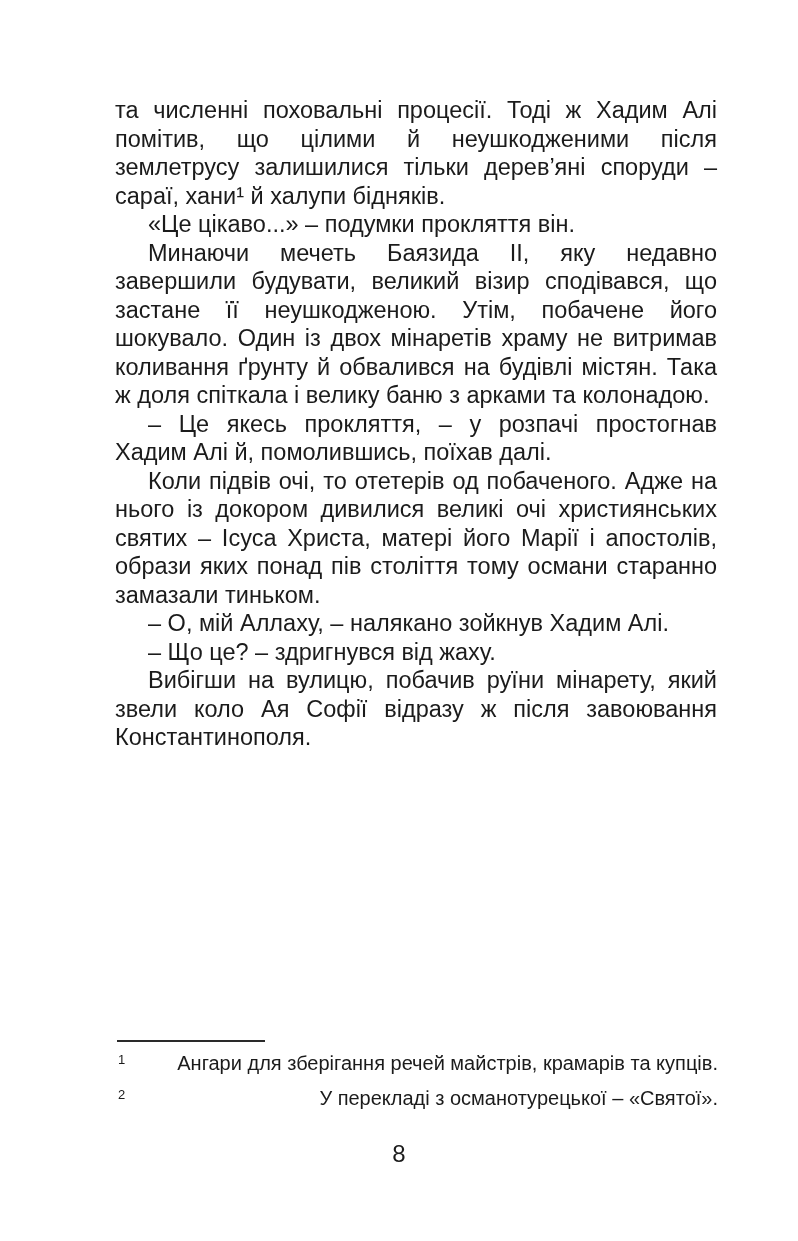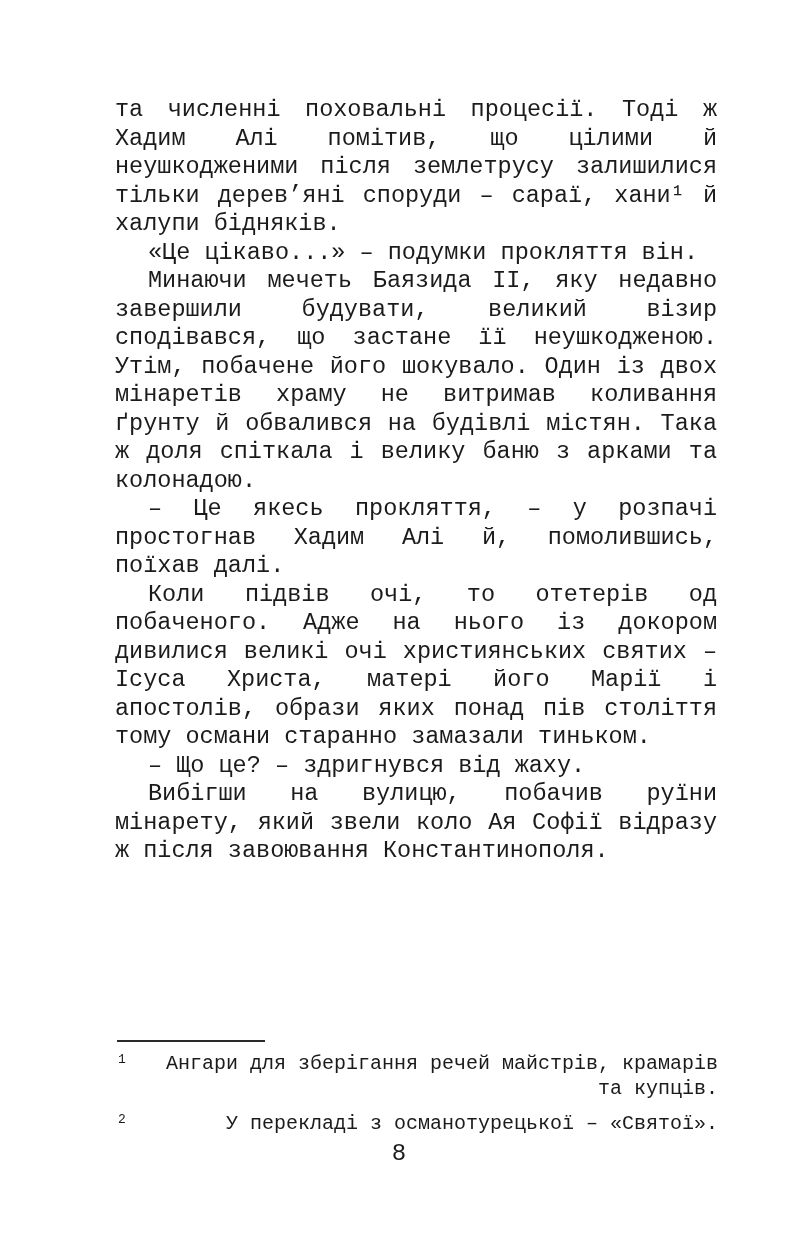--- a/index.html
+++ b/index.html
@@ -6,21 +6,21 @@
     margin: 0;
     padding: 0;
     background: #ffffff;
   }
   .page {
     position: relative;
     width: 798px;
     height: 1241px;
     background: #ffffff;
     color: #1b1b1b;
-    font-family: Liberation Mono, monospace;
+    font-family: Liberation Sans, sans-serif;
     overflow: hidden;
   }
   .body-text {
     position: absolute;
     left: 115px;
     top: 96px;
     width: 602px;
     font-size: 23.5px;
     line-height: 28.5px;
     text-align: justify;
@@ -80,20 +80,21 @@
 </head>
 <body>
 
 <div class="page">
   <main class="body-text">
       <p class="para">та численні поховальні процесії. Тоді ж Хадим Алі помітив, що цілими й неушкодженими після землетрусу залишилися тільки дерев’яні споруди – сараї, хани¹ й халупи бідняків.</p>
       <p class="para indent">«Це цікаво...» – подумки прокляття він.</p>
       <p class="para indent">Минаючи мечеть Баязида II, яку недавно завершили будувати, великий візир сподівався, що застане її неушкодженою. Утім, побачене його шокувало. Один із двох мінаретів храму не витримав коливання ґрунту й обвалився на будівлі містян. Така ж доля спіткала і велику баню з арками та колонадою.</p>
       <p class="para indent">– Це якесь прокляття, – у розпачі простогнав Хадим Алі й, помолившись, поїхав далі.</p>
       <p class="para indent">Коли підвів очі, то отетерів од побаченого. Адже на нього із докором дивилися великі очі християнських святих – Ісуса Христа, матері його Марії і апостолів, образи яких понад пів століття тому османи старанно замазали тиньком.</p>
+      <p class="para indent">– О, мій Аллаху, – налякано зойкнув Хадим Алі.</p>
       <p class="para indent">– Що це? – здригнувся від жаху.</p>
       <p class="para indent">Вибігши на вулицю, побачив руїни мінарету, який звели коло Ая Софії відразу ж після завоювання Константинополя.</p>
     </main>
   <div class="footnote-rule"></div>
   <section class="footnotes">
       <div class="footnote">
         <span class="fn-marker">1</span>
         <span class="fn-text">Ангари для зберігання речей майстрів, крамарів та купців.</span>
       </div>
       <div class="footnote">

